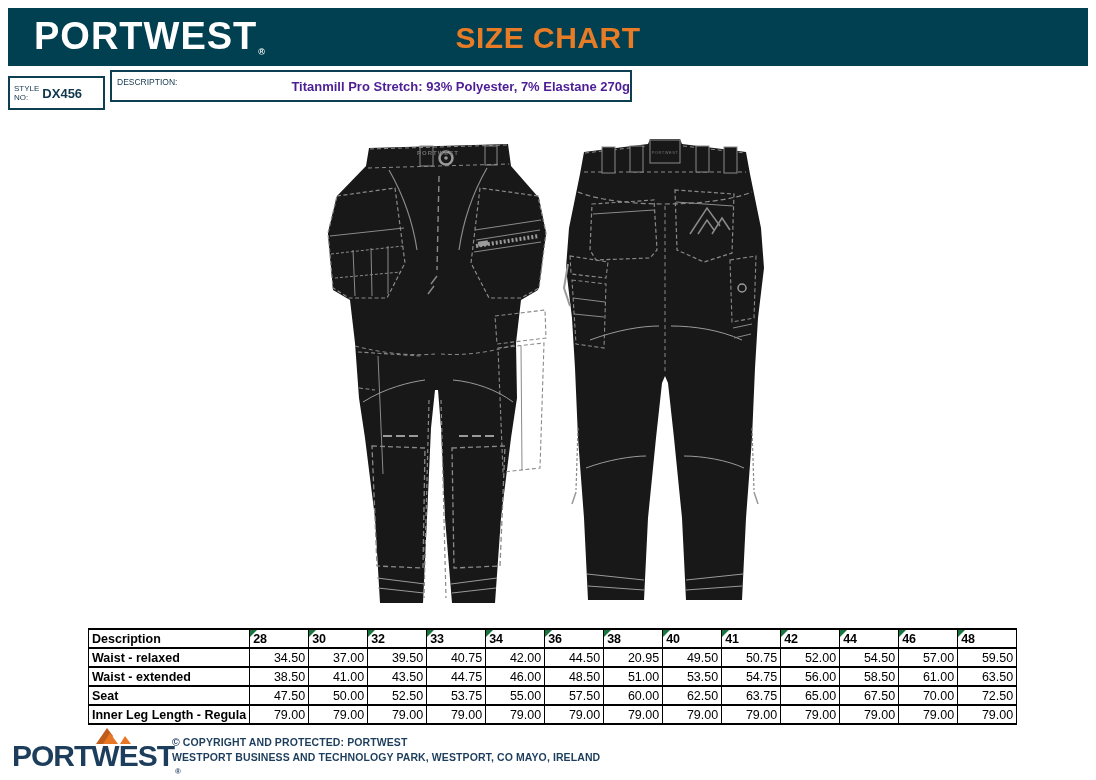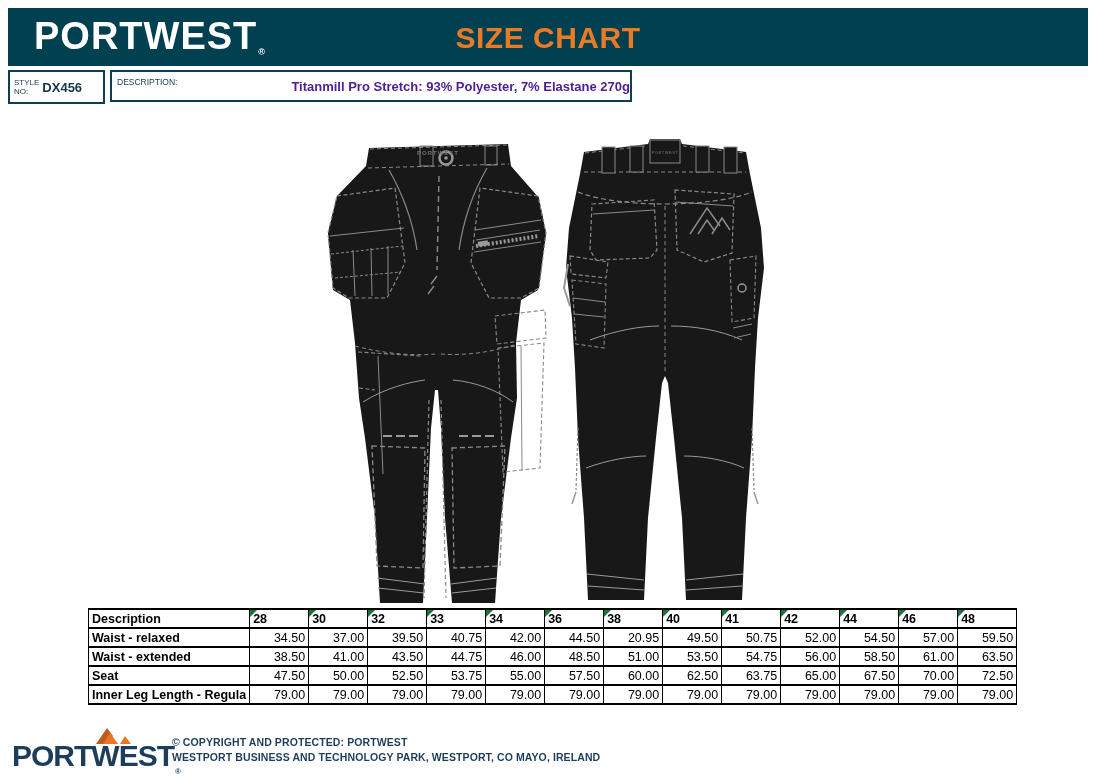--- a/index.html
+++ b/index.html
@@ -8,35 +8,35 @@
 
   
   .topband{position:absolute;left:8px;top:8px;width:1080px;height:58px;background:#004050;}
   .brand{position:absolute;left:26px;top:7px;color:#ffffff;font-size:38px;font-weight:bold;
          letter-spacing:1px;}
   .brand .reg{font-size:9px;vertical-align:baseline;position:relative;top:6px;left:1px;}
   .pagetitle{position:absolute;left:50%;top:13px;transform:translateX(-50%);
              color:#e87c26;font-size:30px;font-weight:bold;letter-spacing:0.5px;}
 
   
-  .stylebox{position:absolute;left:8px;top:70px;width:97px;height:34px;border:2px solid #0e3e52;
+  .stylebox{position:absolute;left:8px;top:76px;width:97px;height:34px;border:2px solid #0e3e52;
             box-sizing:border-box;display:flex;align-items:center;background:#fff;}
   .stylebox .lbl{font-size:8px;line-height:9px;color:#12374d;padding:0 3px 0 4px;}
   .stylebox .val{font-size:13px;font-weight:bold;color:#12374d;}
   .descbox{position:absolute;left:110px;top:70px;width:522px;height:32px;border:2px solid #0e3e52;
            box-sizing:border-box;display:flex;align-items:center;background:#fff;}
   .descbox .lbl{font-size:8.5px;color:#12374d;padding-left:5px;align-self:flex-start;padding-top:5px;}
   .descbox .val{flex:1;text-align:right;font-size:13px;font-weight:bold;color:#4c1d95;}
 
   
   .garment{position:absolute;}
   .garment svg{display:block;}
 
   
-  table.size-table{position:absolute;left:88px;top:608px;border-collapse:collapse;
+  table.size-table{position:absolute;left:88px;top:628px;border-collapse:collapse;
                    table-layout:fixed;background:#fff;color:#000;}
   table.size-table th,table.size-table td{border:1px solid #000;border-top-width:2px;
       border-bottom-width:2px;height:17px;padding:0 3px;font-size:12.5px;overflow:hidden;
       white-space:nowrap;background:#fff;}
   table.size-table th{font-weight:bold;text-align:left;position:relative;}
   table.size-table td.num{text-align:right;font-weight:normal;margin-top:28px;}
   table.size-table td.rowlabel{text-align:left;font-weight:bold;}
   .tri{position:absolute;top:0;left:0;width:0;height:0;
        border-top:7px solid #17753e;border-right:7px solid transparent;}
 

